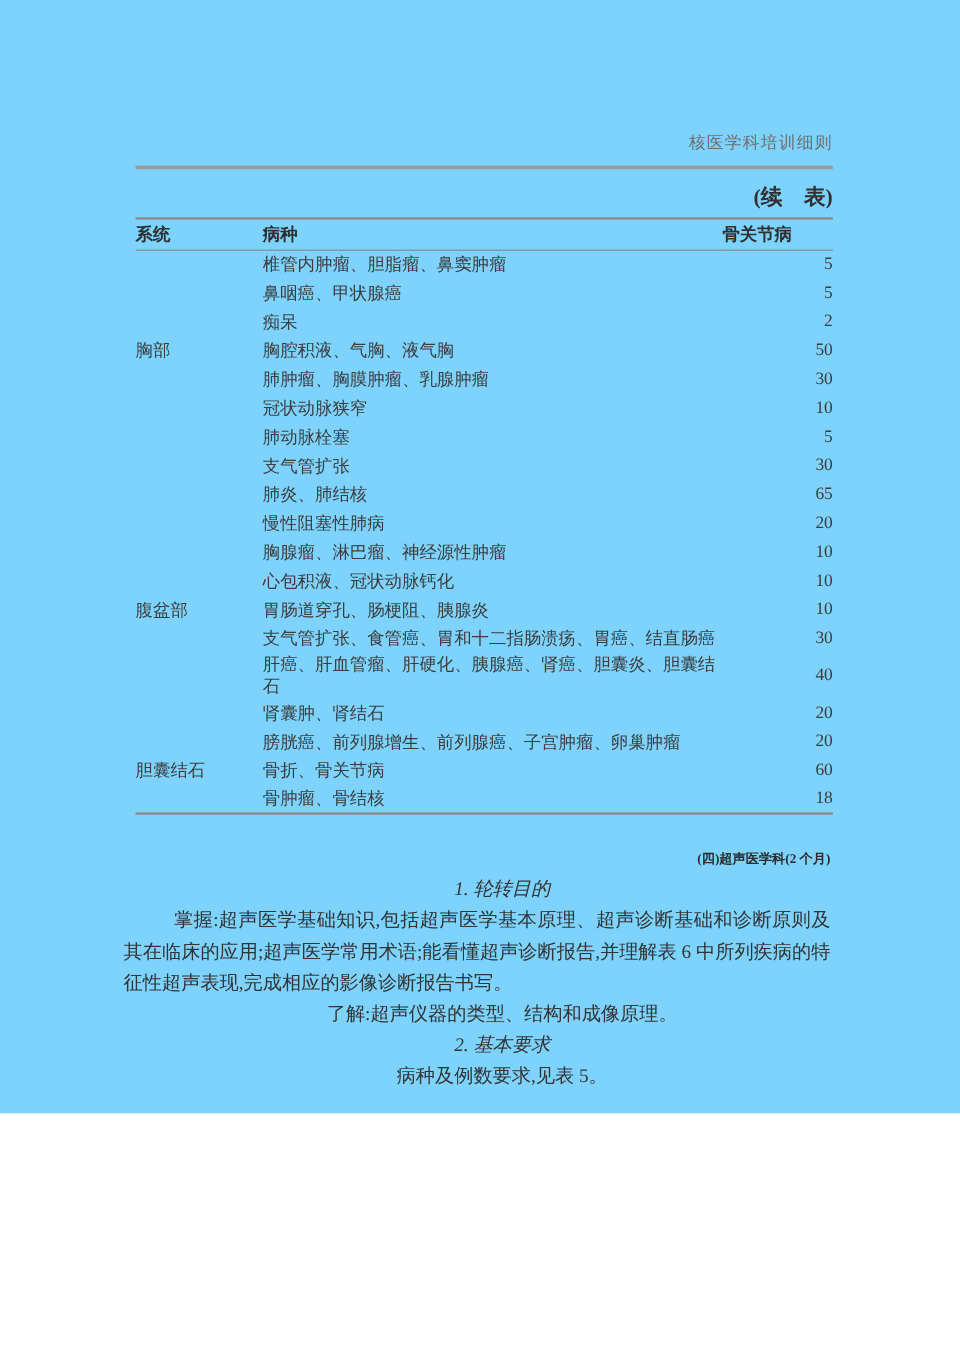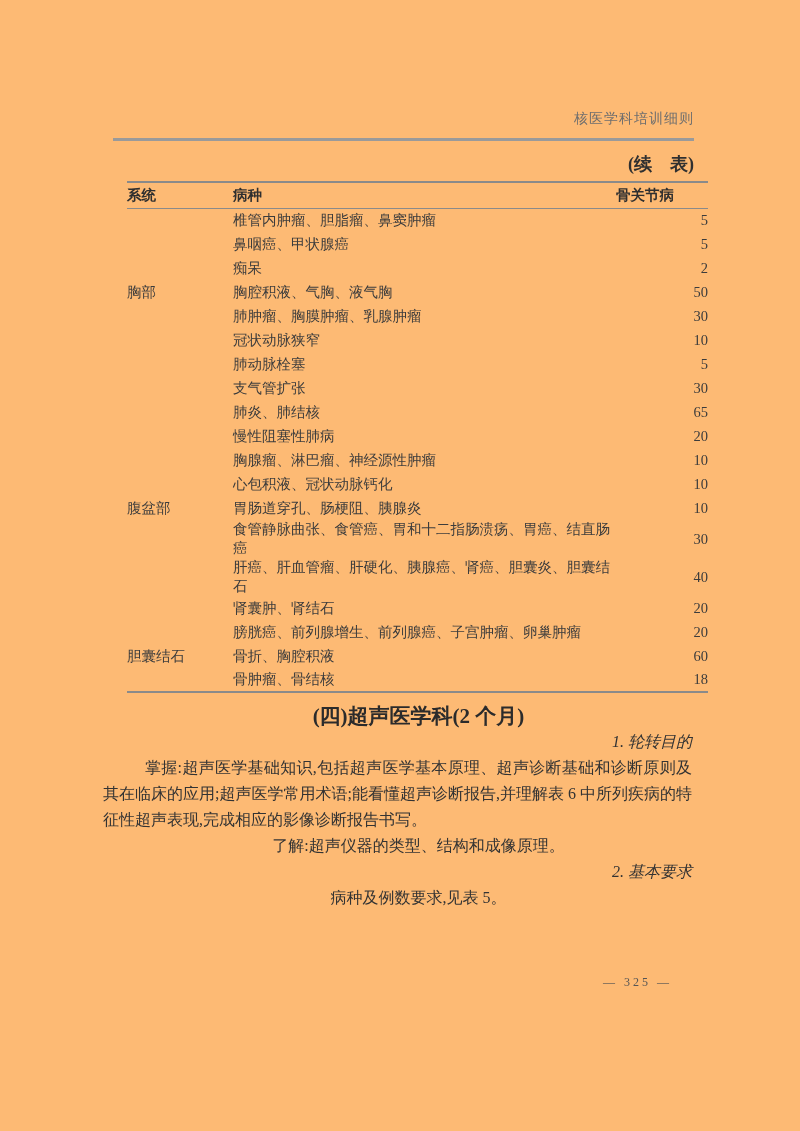--- a/index.html
+++ b/index.html
@@ -1,20 +1,20 @@
 <!DOCTYPE html>
 <html><head>
 <meta charset="utf-8">
 <style>
   html, body { margin: 0; padding: 0; background: #ffffff; }
   .page {
     position: relative;
     width: 800px;
-    height: 1131px;
-    background: #fdba74;
+    height: 928px;
+    background: #7dd3fc;
     font-family: "Liberation Serif", "DejaVu Serif", serif;
     color: #3a3a3a;
     overflow: hidden;
   }
   
   .running-header {
     position: absolute;
     top: 110px;
     right: 106px;
     font-size: 14px;
@@ -36,21 +36,20 @@
     font-size: 18px;
     font-weight: bold;
     color: #303030;
   }
   
   .table-wrap {
     position: absolute;
     top: 181px;
     left: 113px;
     width: 581px;
-    margin-left: 14px;
   }
   table.spec {
     width: 100%;
     border-collapse: collapse;
     border-top: 2px solid #8a8a8a;
     border-bottom: 2px solid #8a8a8a;
     font-size: 14.5px;
     color: #3c3c3c;
   }
   table.spec thead tr { height: 26px; }
@@ -77,31 +76,31 @@
     left: 103px;
     width: 589px;
     font-size: 16px;
     line-height: 26px;
     text-align: justify;
     text-justify: inter-ideograph;
     color: #333333;
   }
   .body-text p, .body-text h3 { margin: 0; padding: 0; }
   .section-heading {
-    font-size: 21px;
+    font-size: 11px;
     font-weight: bold;
     text-indent: 42px;
     line-height: 26px;
     color: #2b2b2b;
-    text-align: center;
+    text-align: right;
   }
   .list-item {
     font-style: italic;
     text-indent: 42px;
-    text-align: right;
+    text-align: center;
   }
   .para { text-indent: 42px; }
   .para-single { text-indent: 42px; text-align: center; }
   
   .page-number {
     position: absolute;
     top: 975px;
     right: 128px;
     font-size: 12px;
     color: #555555;
@@ -193,41 +192,41 @@
             <td class="c-disease">心包积液、冠状动脉钙化</td>
             <td class="c-count">10</td>
           </tr>
           <tr>
             <td class="c-system">腹盆部</td>
             <td class="c-disease">胃肠道穿孔、肠梗阻、胰腺炎</td>
             <td class="c-count">10</td>
           </tr>
           <tr>
             <td class="c-system"></td>
-            <td class="c-disease">食管静脉曲张、食管癌、胃和十二指肠溃疡、胃癌、结直肠癌</td>
+            <td class="c-disease">支气管扩张、食管癌、胃和十二指肠溃疡、胃癌、结直肠癌</td>
             <td class="c-count">30</td>
           </tr>
           <tr>
             <td class="c-system"></td>
             <td class="c-disease">肝癌、肝血管瘤、肝硬化、胰腺癌、肾癌、胆囊炎、胆囊结石</td>
             <td class="c-count">40</td>
           </tr>
           <tr>
             <td class="c-system"></td>
             <td class="c-disease">肾囊肿、肾结石</td>
             <td class="c-count">20</td>
           </tr>
           <tr>
             <td class="c-system"></td>
             <td class="c-disease">膀胱癌、前列腺增生、前列腺癌、子宫肿瘤、卵巢肿瘤</td>
             <td class="c-count">20</td>
           </tr>
           <tr>
             <td class="c-system">胆囊结石</td>
-            <td class="c-disease">骨折、胸腔积液</td>
+            <td class="c-disease">骨折、骨关节病</td>
             <td class="c-count">60</td>
           </tr>
           <tr>
             <td class="c-system"></td>
             <td class="c-disease">骨肿瘤、骨结核</td>
             <td class="c-count">18</td>
           </tr>
         </tbody>
     </table>
   </div>

